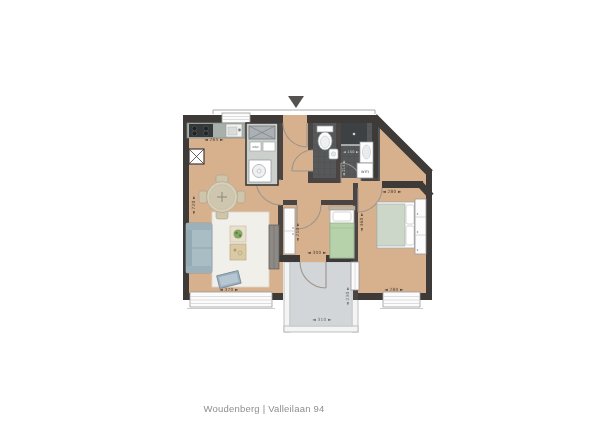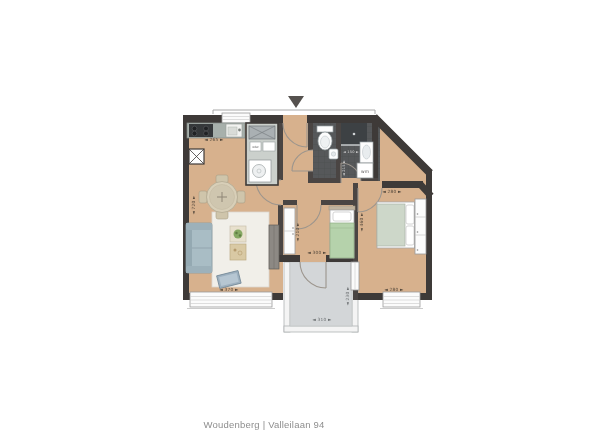--- a/index.html
+++ b/index.html
@@ -1,19 +1,19 @@
 <!DOCTYPE html>
 <html><head>
 <meta charset="utf-8">
 <style>
   html,body{margin:0;padding:0;background:#ffffff;}
   .stage{position:relative;width:615px;height:436px;background:#ffffff;overflow:hidden;
          font-family:"Liberation Sans", sans-serif;}
   .stage svg{position:absolute;left:0;top:0;}
-  .caption{position:absolute;left:0;top:419px;width:528px;text-align:center;
+  .caption{position:absolute;left:0;top:403px;width:528px;text-align:center;
            font-size:9.5px;color:#8e8e8e;letter-spacing:.2px;}
   .dim{font-family:"DejaVu Sans", sans-serif;font-size:4.3px;fill:#55493c;letter-spacing:.2px;}
   .dim-s{font-size:3.6px;}
   .appl{font-family:"DejaVu Sans", sans-serif;font-size:4.4px;fill:#5a5a5a;}
   .appl-xs{font-family:"DejaVu Sans", sans-serif;font-size:3.2px;fill:#6a6a6a;}
 </style>
 </head>
 <body>
 
 <div class="stage">

